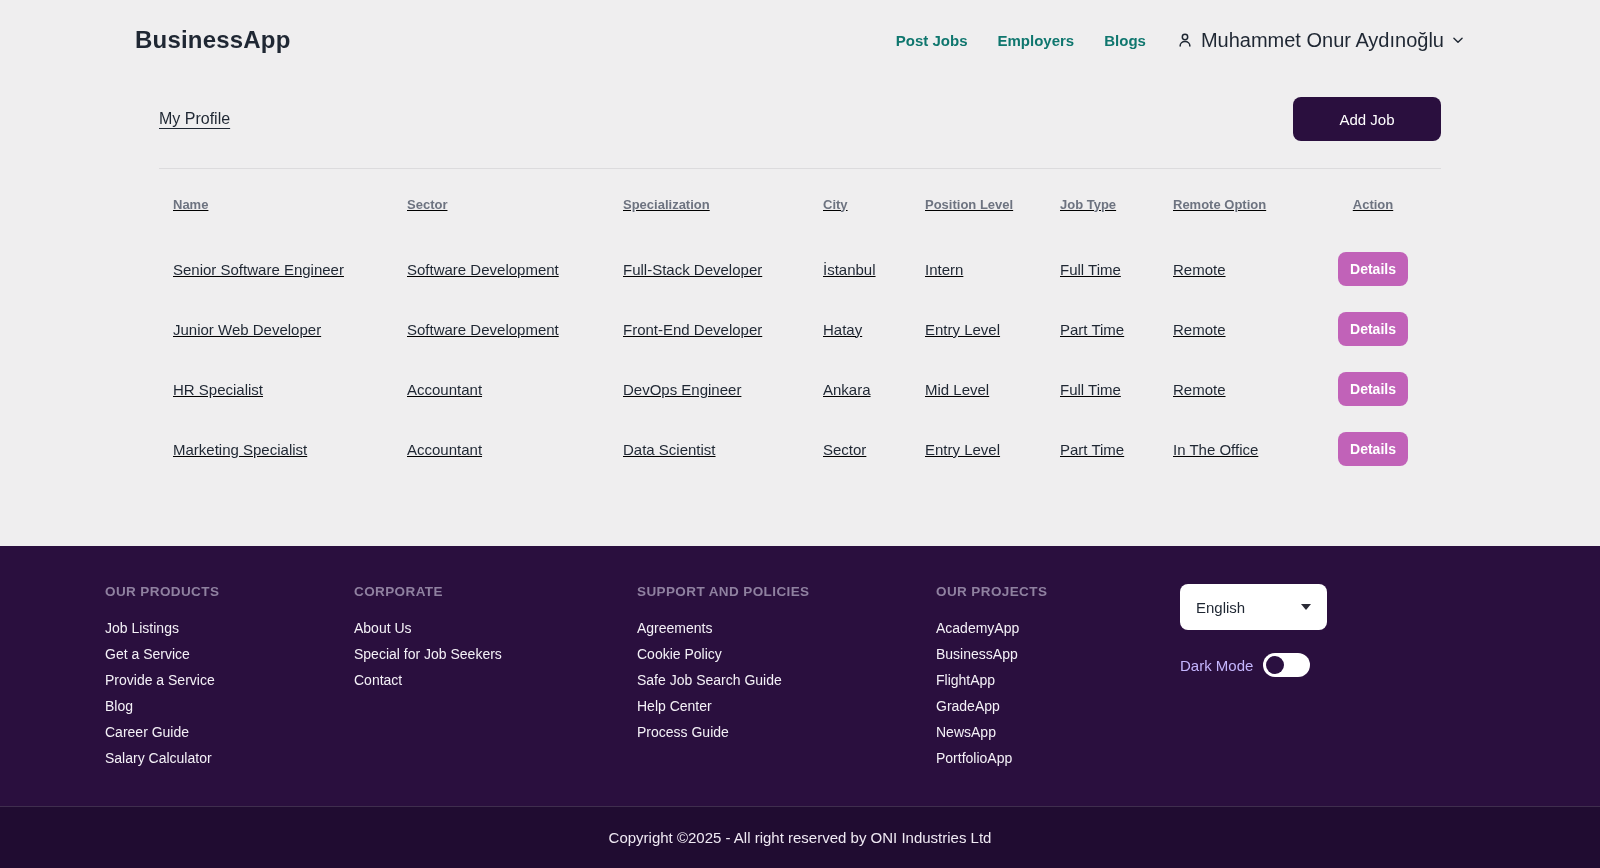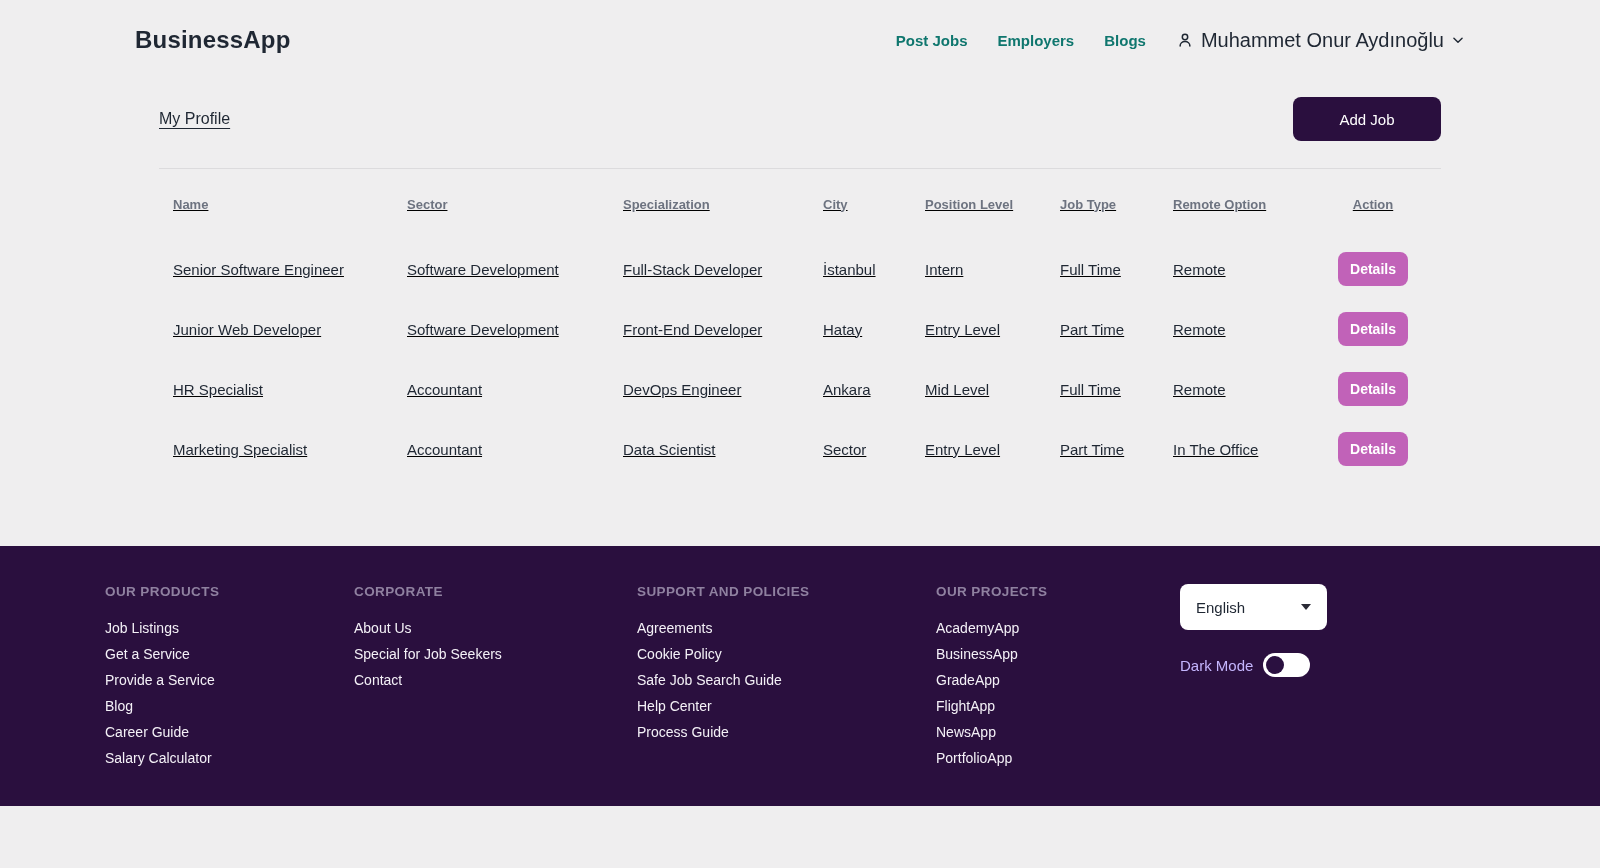--- a/index.html
+++ b/index.html
@@ -183,35 +183,38 @@
           <li>Safe Job Search Guide</li>
           <li>Help Center</li>
           <li>Process Guide</li>
         </ul>
       </div>
       <div class="fcol fcol-4">
         <h4>OUR PROJECTS</h4>
         <ul>
           <li>AcademyApp</li>
           <li>BusinessApp</li>
+          <li>FlightApp</li>
           <li>GradeApp</li>
-          <li>FlightApp</li>
           <li>NewsApp</li>
           <li>PortfolioApp</li>
         </ul>
       </div>
       <div class="fcol fcol-5">
         <div class="lang-select">
           <span class="lang-value">English</span>
           <span class="caret"></span>
         </div>
         <div class="darkmode-row">
           <span class="darkmode-label">Dark Mode</span>
           <div class="toggle">
             <div class="knob"></div>
           </div>
         </div>
       </div>
     </div>
   </footer>
 
+  <div class="copyright-bar">
+    <span>Copyright ©2025 - All right reserved by ONI Industries Ltd</span>
+  </div>
 
 </div>
 
 </body></html>

